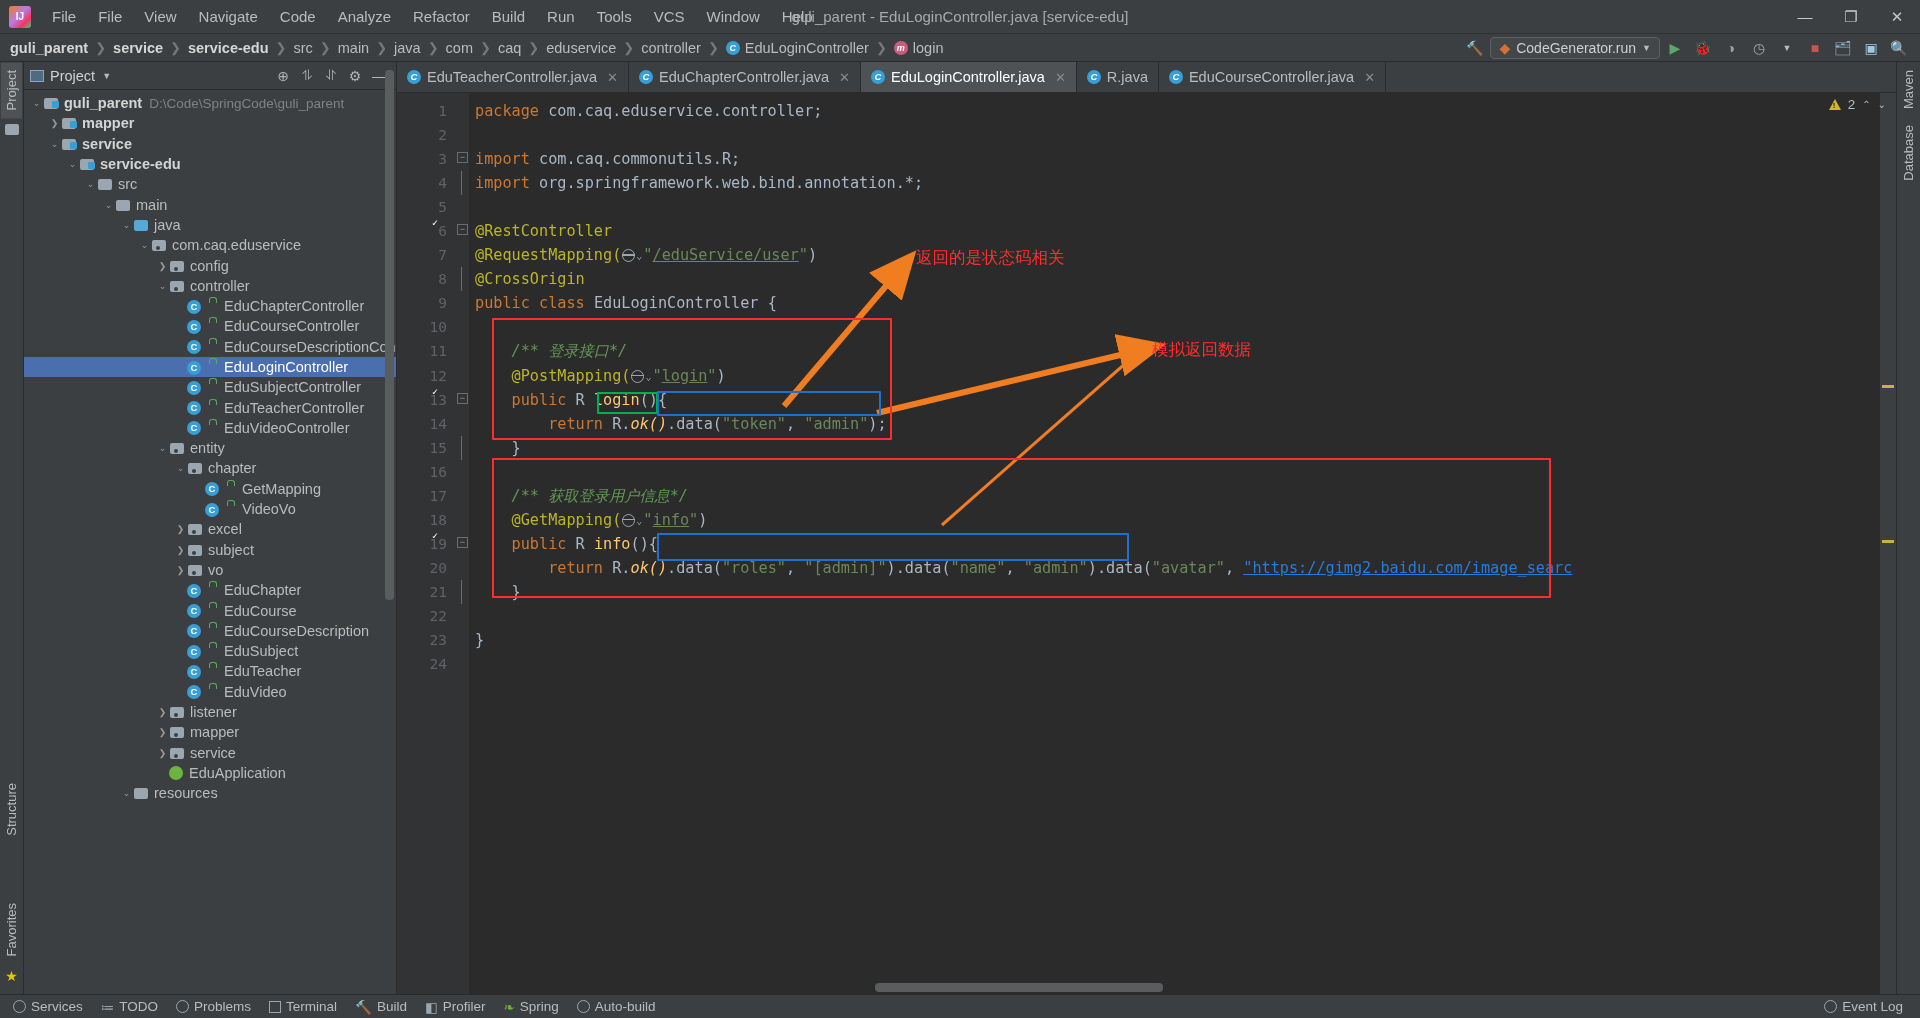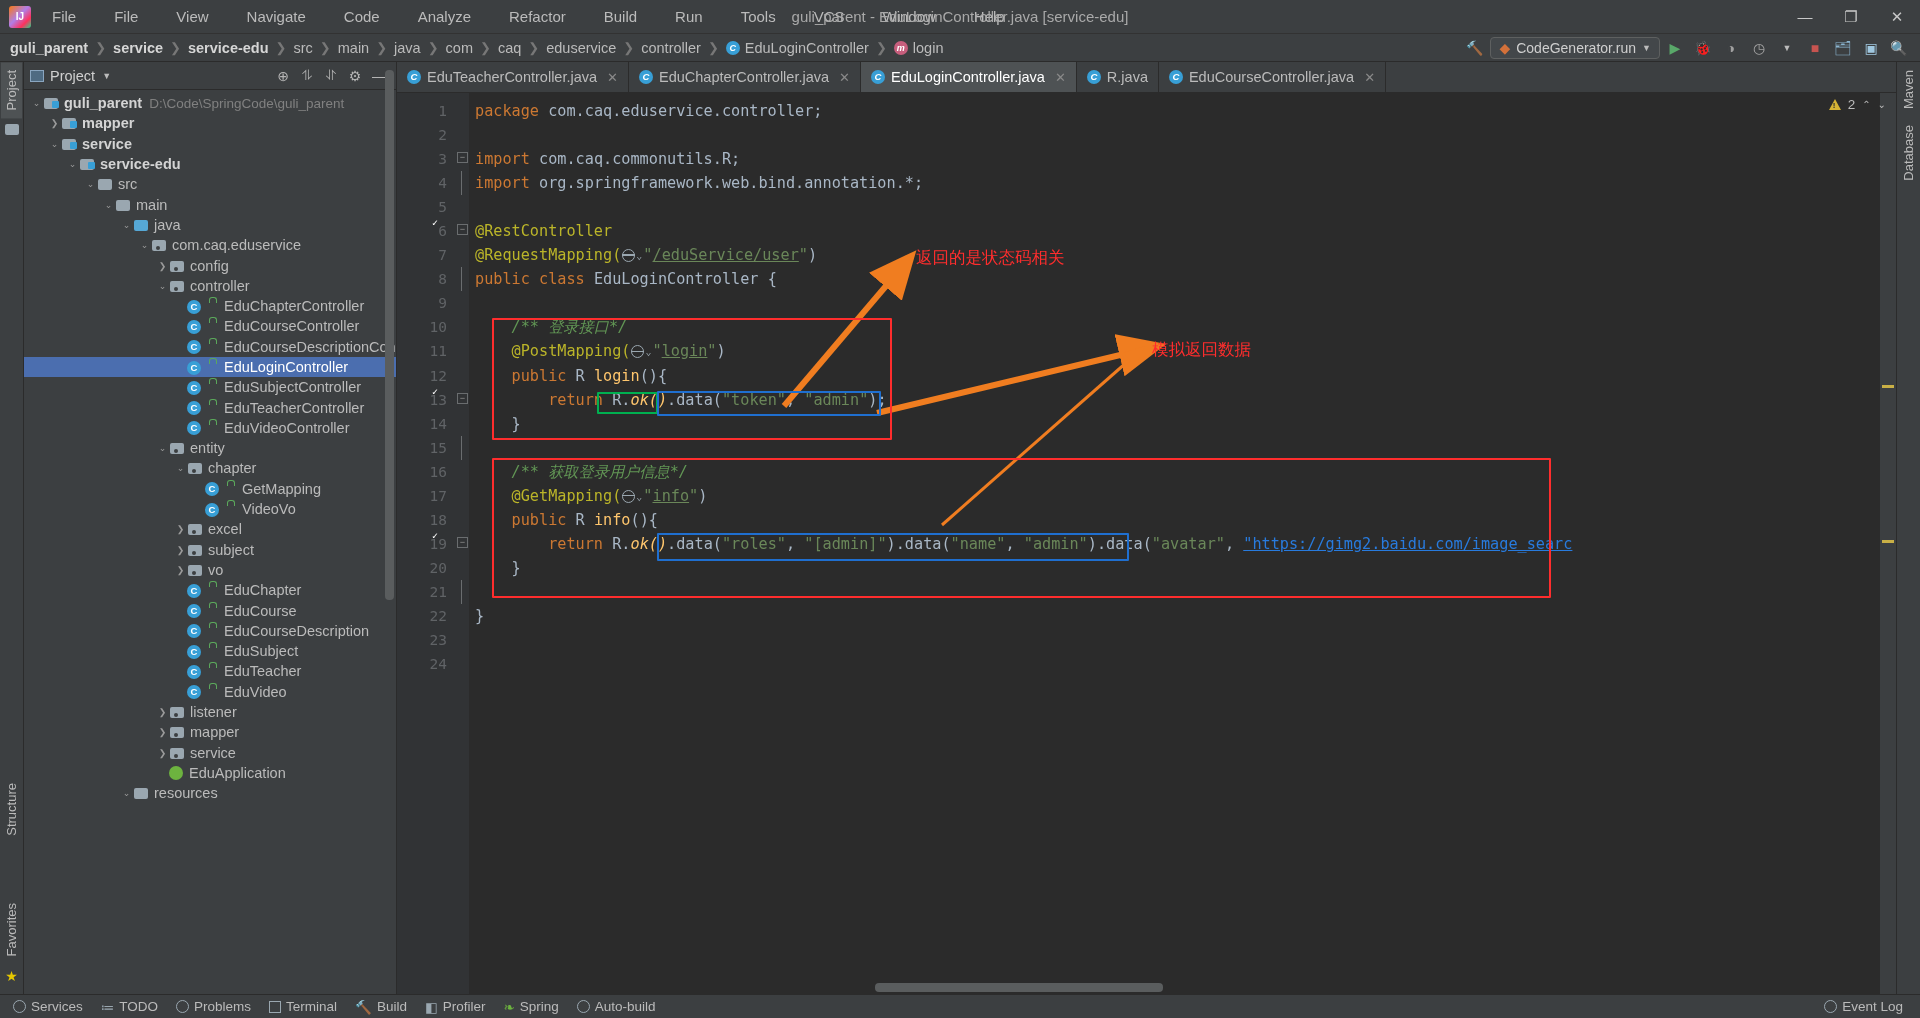--- a/index.html
+++ b/index.html
@@ -18,21 +18,21 @@
     height:34px; background:#3c3f41; display:flex; align-items:center;
     border-bottom:1px solid #323232; position:relative;
   }
   .ij-logo {
     width:22px;height:22px;margin-left:9px;margin-right:10px;border-radius:3px;
     background:linear-gradient(135deg,#f97a12 0%,#b07ee7 45%,#fe315d 75%,#21d789 100%);
     position:relative; flex:none;
   }
   .ij-logo::after{ content:"IJ"; position:absolute; inset:0; color:#fff; font-size:10px;
     font-weight:bold; display:flex; align-items:center; justify-content:center; }
-  .menubar { display:flex; align-items:flex-start; gap:16px; }
+  .menubar { display:flex; align-items:flex-start; gap:0px; }
   .menu-item { padding:4px 11px; color:#bbbbbb; font-size:15px; cursor:default; white-space:nowrap;}
   .win-title {
     position:absolute; left:0; right:0; text-align:center; color:#a9a9a9;
     font-size:15px; pointer-events:none;
   }
   .win-ctrls { margin-left:auto; display:flex; align-items:center; z-index:2; }
   .win-btn { width:46px; height:33px; display:flex; align-items:center; justify-content:center;
              color:#c8c8c8; font-size:15px; }
 
   
@@ -731,20 +731,21 @@
 
         <div class="code" id="code">
 
           <div class="cline"><span class="kw">package</span> <span class="txt">com.caq.eduservice.controller;</span></div>
           <div class="cline"> </div>
           <div class="cline"><span class="kw">import</span> <span class="txt">com.caq.commonutils.R;</span></div>
           <div class="cline"><span class="kw">import</span> <span class="txt">org.springframework.web.bind.annotation.*;</span></div>
           <div class="cline"> </div>
           <div class="cline"><span class="ann">@RestController</span></div>
           <div class="cline"><span class="ann">@RequestMapping(</span><i class="globe"></i><span class="chev">⌄</span><span class="str">"</span><span class="url">/eduService/user</span><span class="str">"</span><span class="txt">)</span></div>
+          <div class="cline"><span class="ann">@CrossOrigin</span></div>
           <div class="cline"><span class="kw">public</span> <span class="kw">class</span> <span class="cls">EduLoginController</span> <span class="txt">{</span></div>
           <div class="cline"> </div>
           <div class="cline">    <span class="cmt">/** 登录接口*/</span></div>
           <div class="cline">    <span class="ann">@PostMapping(</span><i class="globe"></i><span class="chev">⌄</span><span class="str">"</span><span class="url">login</span><span class="str">"</span><span class="txt">)</span></div>
           <div class="cline">    <span class="kw">public</span> <span class="cls">R</span> <span class="mth">login</span><span class="txt">(){</span></div>
           <div class="cline">        <span class="kw">return</span> <span class="cls">R</span><span class="txt">.</span><span class="mth-i">ok()</span><span class="txt">.data(</span><span class="str">"token"</span><span class="txt">, </span><span class="str">"admin"</span><span class="txt">);</span></div>
           <div class="cline">    <span class="txt">}</span></div>
           <div class="cline"> </div>
           <div class="cline">    <span class="cmt">/** 获取登录用户信息*/</span></div>
           <div class="cline">    <span class="ann">@GetMapping(</span><i class="globe"></i><span class="chev">⌄</span><span class="str">"</span><span class="url">info</span><span class="str">"</span><span class="txt">)</span></div>

